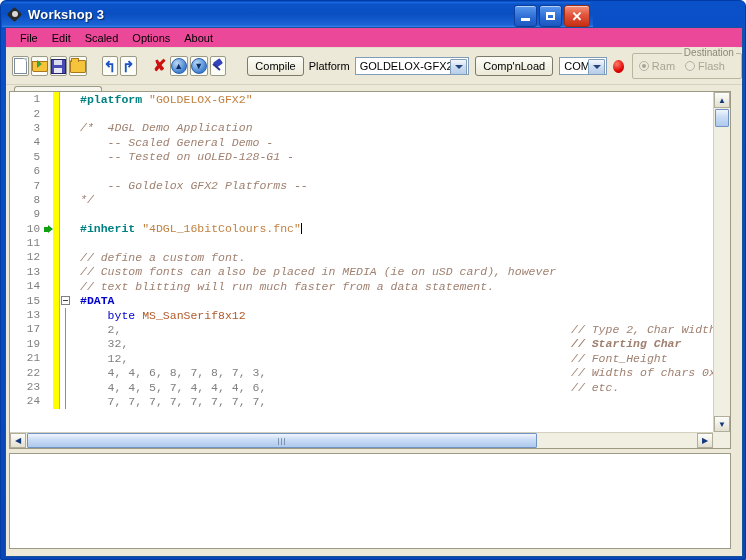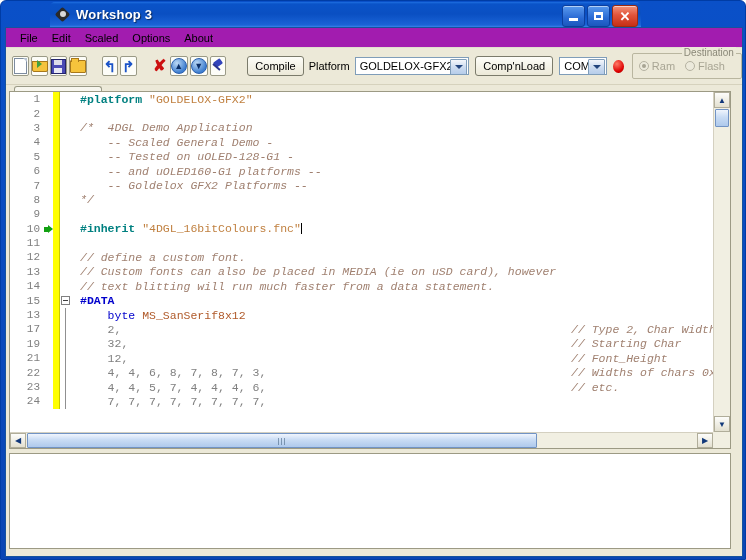--- a/index.html
+++ b/index.html
@@ -14,21 +14,21 @@
     box-sizing:border-box;
     background:linear-gradient(to bottom,#0a50c8 0%,#0a46b4 100%);
     border:1px solid #003ca5;
     border-radius:6px 6px 0 0;
   }
   
   #titlebar{
     position:absolute;left:1px;top:1px;width:591px;height:25px;
     background:linear-gradient(to bottom,#1e6ee0 0%,#0a53c8 8%,#0a4fc2 48%,#1a63d6 92%,#3a82ea 100%);
     border-radius:5px 5px 0 0;
-    display:flex;align-items:center;margin-left:48px;
+    display:flex;align-items:center;
   }
   #titlebar .tb-icon{
     width:16px;height:16px;margin-left:5px;margin-right:5px;
     position:relative;flex:0 0 auto;
   }
   #titlebar .tb-icon .dia{
     position:absolute;left:2px;top:2px;width:11px;height:11px;
     background:#2a2a2a;transform:rotate(45deg);border-radius:2px;
   }
   #titlebar .tb-icon .dia2{
@@ -56,21 +56,21 @@
 
   
   #client{
     position:absolute;left:4px;top:26px;width:738px;height:530px;
     background:#ece9d8;
     border:1px solid #15539e;
     box-sizing:border-box;
   }
   
   #menubar{
-    height:19px;background:#a21caf;display:flex;align-items:center;
+    height:19px;background:#ec4899;display:flex;align-items:center;
     padding-left:8px;border-bottom:1px solid #e2dfcf;
   }
   .menu-item{
     font-size:11px;color:#000;padding:2px 8px 2px 6px;cursor:default;
   }
 
   
   #toolbar{
     position:relative;height:36px;background:#ece9d8;
     display:flex;align-items:center;padding-left:6px;
@@ -361,33 +361,33 @@
 
   </div>
 
   <div id="editorwrap">
     <div id="editor">
         <div class="crow"><div class="gutter-num">1</div><div class="gutter-mark"></div><div class="yellowbar"></div><div class="foldcol"></div><div class="codetext" style="position: relative; flex: 1 1 auto;"><span class="tk-pre">#platform </span><span class="tk-str">"GOLDELOX-GFX2"</span></div></div>
         <div class="crow"><div class="gutter-num">2</div><div class="gutter-mark"></div><div class="yellowbar"></div><div class="foldcol"></div><div class="codetext" style="position: relative; flex: 1 1 auto;"></div></div>
         <div class="crow"><div class="gutter-num">3</div><div class="gutter-mark"></div><div class="yellowbar"></div><div class="foldcol"></div><div class="codetext" style="position: relative; flex: 1 1 auto;"><span class="tk-cmt">/*  4DGL Demo Application</span></div></div>
         <div class="crow"><div class="gutter-num">4</div><div class="gutter-mark"></div><div class="yellowbar"></div><div class="foldcol"></div><div class="codetext" style="position: relative; flex: 1 1 auto;"><span class="tk-cmt">    -- Scaled General Demo -</span></div></div>
         <div class="crow"><div class="gutter-num">5</div><div class="gutter-mark"></div><div class="yellowbar"></div><div class="foldcol"></div><div class="codetext" style="position: relative; flex: 1 1 auto;"><span class="tk-cmt">    -- Tested on uOLED-128-G1 -</span></div></div>
-        <div class="crow"><div class="gutter-num">6</div><div class="gutter-mark"></div><div class="yellowbar"></div><div class="foldcol"></div><div class="codetext" style="position: relative; flex: 1 1 auto;"><span class="tk-cmt">    -- and uOLED160-G1 platforms --</span></div></div>
+        <div class="crow"><div class="gutter-num">6</div><div class="gutter-mark"></div><div class="yellowbar"></div><div class="foldcol"></div></div>
         <div class="crow"><div class="gutter-num">7</div><div class="gutter-mark"></div><div class="yellowbar"></div><div class="foldcol"></div><div class="codetext" style="position: relative; flex: 1 1 auto;"><span class="tk-cmt">    -- Goldelox GFX2 Platforms --</span></div></div>
         <div class="crow"><div class="gutter-num">8</div><div class="gutter-mark"></div><div class="yellowbar"></div><div class="foldcol"></div><div class="codetext" style="position: relative; flex: 1 1 auto;"><span class="tk-cmt">*/</span></div></div>
         <div class="crow"><div class="gutter-num">9</div><div class="gutter-mark"></div><div class="yellowbar"></div><div class="foldcol"></div><div class="codetext" style="position: relative; flex: 1 1 auto;"></div></div>
         <div class="crow"><div class="gutter-num">10</div><div class="gutter-mark"><span class="bookmark"><i class="bm-b"></i><i class="bm-t"></i></span></div><div class="yellowbar"></div><div class="foldcol"></div><div class="codetext" style="position: relative; flex: 1 1 auto;"><span class="tk-pre">#inherit </span><span class="tk-str">"4DGL_16bitColours.fnc"</span><span class="caret"></span></div></div>
         <div class="crow"><div class="gutter-num">11</div><div class="gutter-mark"></div><div class="yellowbar"></div><div class="foldcol"></div><div class="codetext" style="position: relative; flex: 1 1 auto;"></div></div>
         <div class="crow"><div class="gutter-num">12</div><div class="gutter-mark"></div><div class="yellowbar"></div><div class="foldcol"></div><div class="codetext" style="position: relative; flex: 1 1 auto;"><span class="tk-cmt">// define a custom font.</span></div></div>
         <div class="crow"><div class="gutter-num">13</div><div class="gutter-mark"></div><div class="yellowbar"></div><div class="foldcol"></div><div class="codetext" style="position: relative; flex: 1 1 auto;"><span class="tk-cmt">// Custom fonts can also be placed in MEDIA (ie on uSD card), however</span></div></div>
         <div class="crow"><div class="gutter-num">14</div><div class="gutter-mark"></div><div class="yellowbar"></div><div class="foldcol"></div><div class="codetext" style="position: relative; flex: 1 1 auto;"><span class="tk-cmt">// text blitting will run much faster from a data statement.</span></div></div>
         <div class="crow"><div class="gutter-num">15</div><div class="gutter-mark"></div><div class="yellowbar"></div><div class="foldcol"><span class="foldbox"><i></i></span></div><div class="codetext" style="position: relative; flex: 1 1 auto;"><span class="tk-kw">#DATA</span></div></div>
         <div class="crow"><div class="gutter-num">13</div><div class="gutter-mark"></div><div class="yellowbar"></div><div class="foldcol"><span class="foldline"></span></div><div class="codetext" style="position: relative; flex: 1 1 auto;"><span class="tk-plain">    </span><span class="tk-type">byte</span><span class="tk-plain"> </span><span class="tk-id">MS_SanSerif8x12</span></div></div>
         <div class="crow"><div class="gutter-num">17</div><div class="gutter-mark"></div><div class="yellowbar"></div><div class="foldcol"><span class="foldline"></span></div><div class="codetext" style="position: relative; flex: 1 1 auto;"><span class="tk-num">    2,</span><span class="tk-cmt" style="position: absolute; left: 497px; top: 0px;">// Type 2, Char Width preceeds ch</span></div></div>
-        <div class="crow"><div class="gutter-num">19</div><div class="gutter-mark"></div><div class="yellowbar"></div><div class="foldcol"><span class="foldline"></span></div><div class="codetext" style="position: relative; flex: 1 1 auto;"><span class="tk-num">    32,</span><span class="tk-cmt" style="position: absolute; left: 497px; top: 0px;">// Starting Char</span></div></div>
+        <div class="crow"><div class="gutter-num">19</div><div class="gutter-mark"></div><div class="yellowbar"></div><div class="foldcol"><span class="foldline"></span></div><div class="codetext" style="position: relative; flex: 1 1 auto;"><span class="tk-num">    32,</span><span class="tk-cmt" style="position: absolute; left: 497px; top: 0px; font-weight: bold;">// Starting Char</span></div></div>
         <div class="crow"><div class="gutter-num">21</div><div class="gutter-mark"></div><div class="yellowbar"></div><div class="foldcol"><span class="foldline"></span></div><div class="codetext" style="position: relative; flex: 1 1 auto;"><span class="tk-num">    12,</span><span class="tk-cmt" style="position: absolute; left: 497px; top: 0px;">// Font_Height</span></div></div>
         <div class="crow"><div class="gutter-num">22</div><div class="gutter-mark"></div><div class="yellowbar"></div><div class="foldcol"><span class="foldline"></span></div><div class="codetext" style="position: relative; flex: 1 1 auto;"><span class="tk-num">    4, 4, 6, 8, 7, 8, 7, 3,</span><span class="tk-cmt" style="position: absolute; left: 497px; top: 0px;">// Widths of chars 0x32 to 0x39</span></div></div>
         <div class="crow"><div class="gutter-num">23</div><div class="gutter-mark"></div><div class="yellowbar"></div><div class="foldcol"><span class="foldline"></span></div><div class="codetext" style="position: relative; flex: 1 1 auto;"><span class="tk-num">    4, 4, 5, 7, 4, 4, 4, 6,</span><span class="tk-cmt" style="position: absolute; left: 497px; top: 0px;">// etc.</span></div></div>
         <div class="crow"><div class="gutter-num">24</div><div class="gutter-mark"></div><div class="yellowbar"></div><div class="foldcol"><span class="foldline"></span></div><div class="codetext" style="position: relative; flex: 1 1 auto;"><span class="tk-num">    7, 7, 7, 7, 7, 7, 7, 7,</span></div></div>
       </div>
 
     <div class="sb-v">
       <div class="sb-arrow" style="position:absolute;left:0;top:0;width:16px;height:16px;">▲</div>
       <div class="sb-thumb" style="position:absolute;left:1px;top:17px;width:14px;height:18px;"></div>
       <div class="sb-arrow" style="position:absolute;left:0;bottom:0;width:16px;height:16px;">▼</div>

